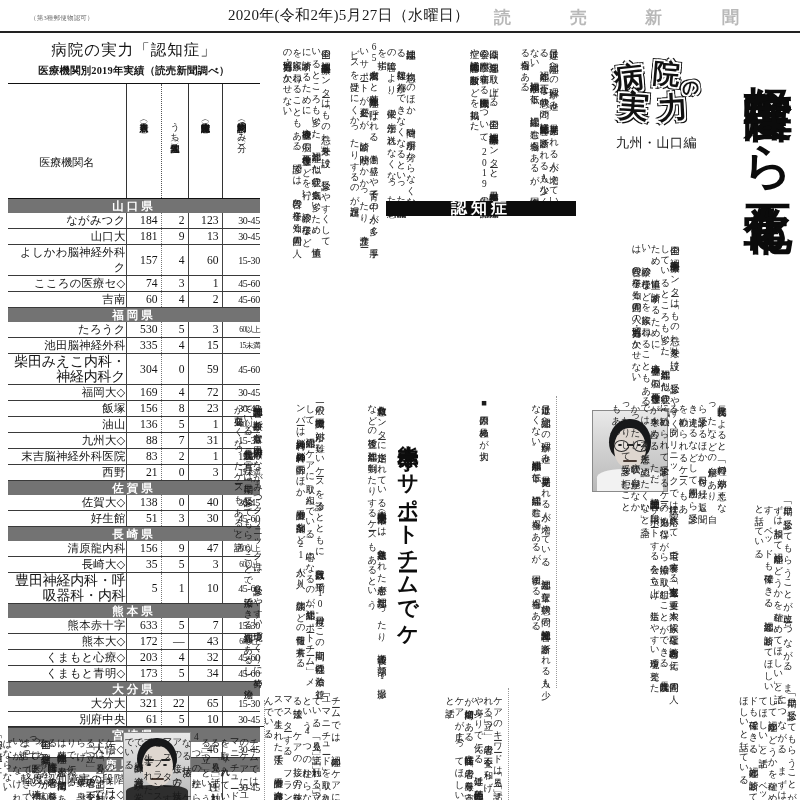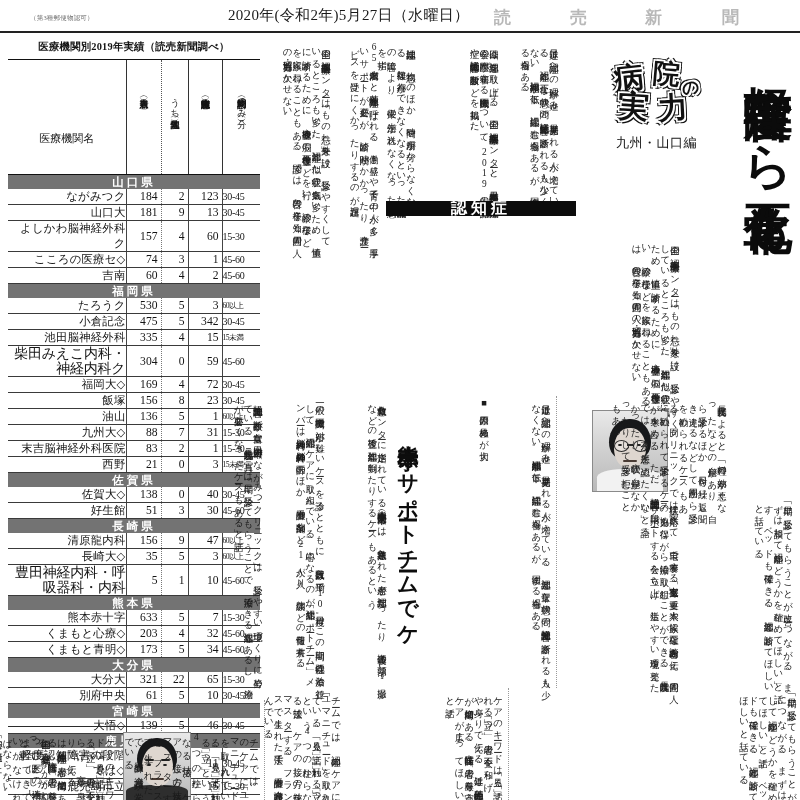--- a/index.html
+++ b/index.html
@@ -59,21 +59,21 @@
     height:14px;line-height:14px;
   }
   .d-row td{
     border-bottom:1px solid #3a3a3a;height:15px;line-height:15px;
     font-size:11.4px;
   }
   .d-row td.name{text-align:right;padding-left:2px!important;letter-spacing:.2px;}
   .d-row td.name.sm{font-size:14px;letter-spacing:-.2px;}
   .d-row td.num{text-align:right;padding-right:3px!important;font-size:11.6px;border-left:1px dotted #777;}
   .d-row td.num.solid{border-left:1px solid #444;}
-  .d-row td.time{text-align:left;font-size:10px;border-left:1px solid #444;letter-spacing:-.3px;}
+  .d-row td.time{text-align:right;font-size:10px;border-left:1px solid #444;letter-spacing:-.3px;}
   .d-row td.time.sm{font-size:7.6px;letter-spacing:-.5px;}
 
   
   .blackbox{
     position:absolute;background:#0c0c0c;color:#fff;
     display:flex;align-items:center;justify-content:center;
     font-weight:bold;letter-spacing:4px;
   }
 
   
@@ -135,20 +135,21 @@
     <div class="mh-regmark">（第3種郵便物認可）</div>
     <div class="mh-date">2020年(令和2年)5月27日（水曜日）</div>
     <div class="mh-paper mh-p1">読</div>
     <div class="mh-paper mh-p2">売</div>
     <div class="mh-paper mh-p3">新</div>
     <div class="mh-paper mh-p4">聞</div>
     <div class="mh-rule"></div>
   </div>
 
   <div class="tbl-wrap">
+    <div class="tbl-title">病院の実力「認知症」</div>
     <div class="tbl-sub">医療機関別2019年実績（読売新聞調べ）</div>
     <table class="hospitals">
       <colgroup>
         <col style="width:118px">
           <col style="width:35px">
           <col style="width:27px">
           <col style="width:34px">
           <col style="width:38px">
       </colgroup>
       <thead>
@@ -211,27 +212,20 @@
             <td colspan="5">福岡県</td>
           </tr>
           <tr class="d-row">
             <td class="name">たろうク</td>
             <td class="num solid">530</td>
             <td class="num">5</td>
             <td class="num solid">3</td>
             <td class="time sm">60以上</td>
           </tr>
           <tr class="d-row">
-            <td class="name">小倉記念</td>
-            <td class="num solid">475</td>
-            <td class="num">5</td>
-            <td class="num solid">342</td>
-            <td class="time">30-45</td>
-          </tr>
-          <tr class="d-row">
             <td class="name">池田脳神経外科</td>
             <td class="num solid">335</td>
             <td class="num">4</td>
             <td class="num solid">15</td>
             <td class="time sm">15未満</td>
           </tr>
           <tr class="d-row">
             <td class="name sm">柴田みえこ内科・神経内科ク</td>
             <td class="num solid">304</td>
             <td class="num">0</td>
@@ -323,20 +317,27 @@
           </tr>
           <tr class="pref-row">
             <td colspan="5">熊本県</td>
           </tr>
           <tr class="d-row">
             <td class="name">熊本赤十字</td>
             <td class="num solid">633</td>
             <td class="num">5</td>
             <td class="num solid">7</td>
             <td class="time">15-30</td>
+          </tr>
+          <tr class="d-row">
+            <td class="name">熊本大◇</td>
+            <td class="num solid">172</td>
+            <td class="num">—</td>
+            <td class="num solid">43</td>
+            <td class="time sm">60以上</td>
           </tr>
           <tr class="d-row">
             <td class="name">くまもと心療◇</td>
             <td class="num solid">203</td>
             <td class="num">4</td>
             <td class="num solid">32</td>
             <td class="time">45-60</td>
           </tr>
           <tr class="d-row">
             <td class="name">くまもと青明◇</td>

